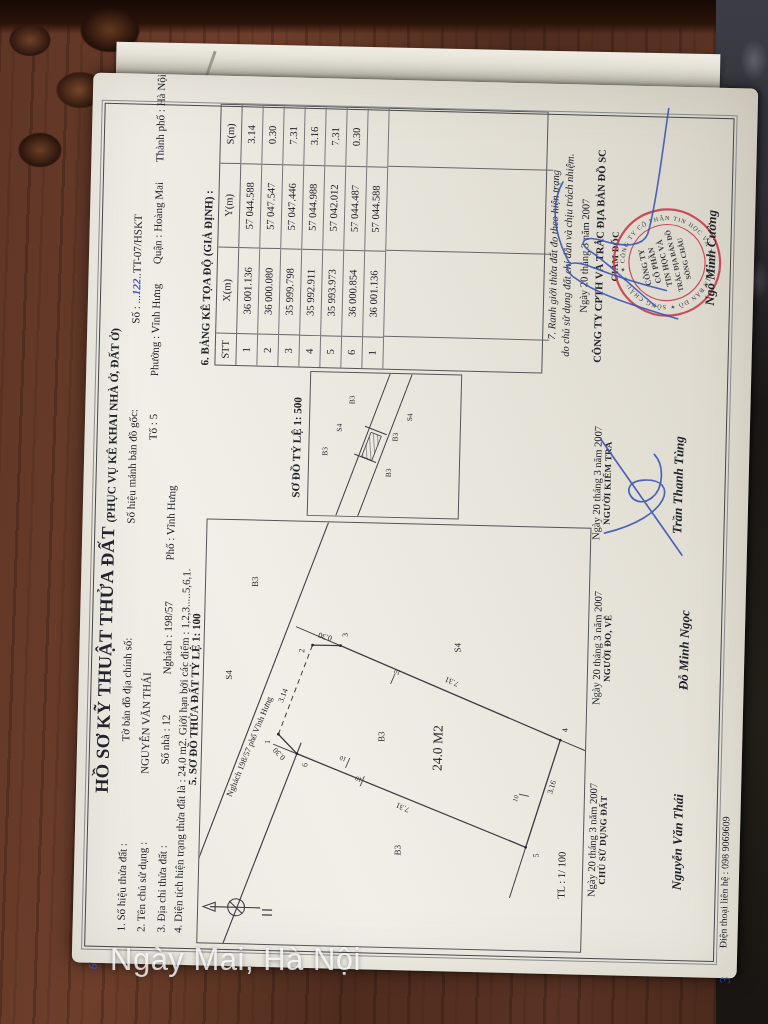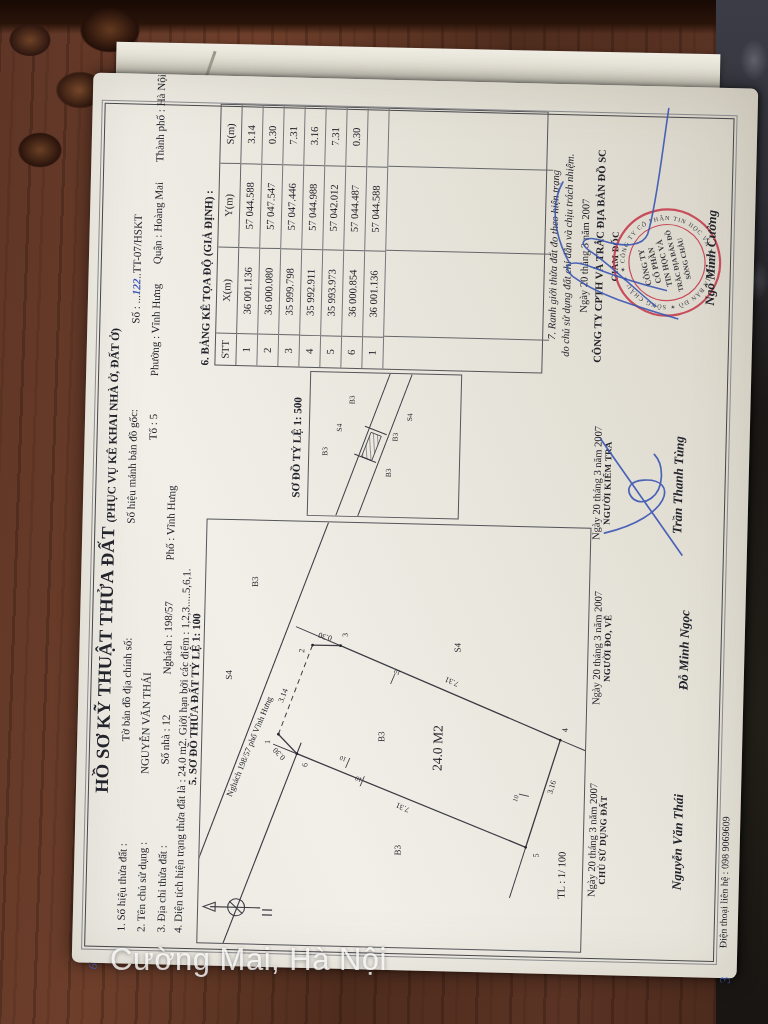--- a/index.html
+++ b/index.html
@@ -326,13 +326,13 @@
       <path d="M 50 118 C 70 92 92 70 104 50 C 112 38 120 44 114 64 C 108 86 110 104 122 108 C 150 116 200 120 248 126"></path>
       <path d="M 92 30 C 120 14 150 10 172 22"></path>
     </g>
   </svg>
 
   <div class="abs phone-line" style="left:30px;top:645px;">Điện thoại liên hệ :  098 9069609</div>
 </div>
 
 <div class="pen-mark-left noselect">6</div>
 <div class="pen-mark-right noselect">3</div>
-<div class="watermark noselect">Cường Mai, Hà Nội</div>
+<div class="watermark noselect">Ngày Mai, Hà Nội</div>
 
 </body></html>

